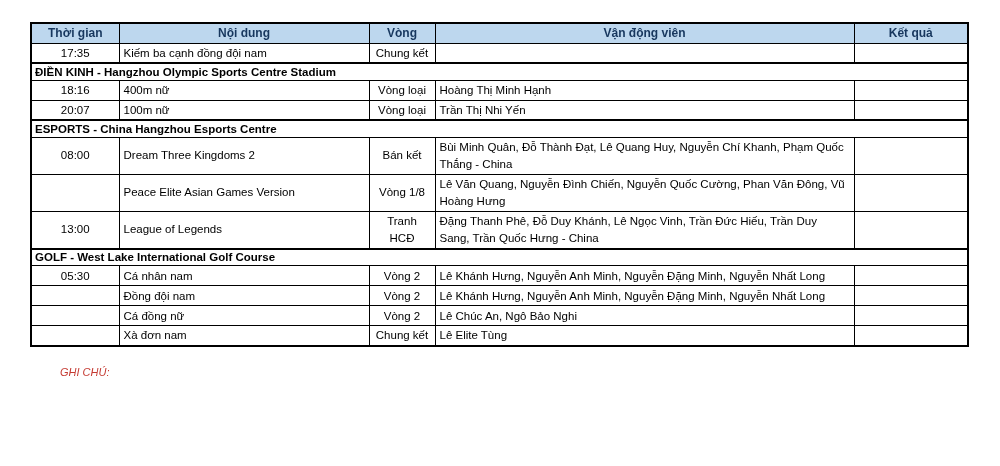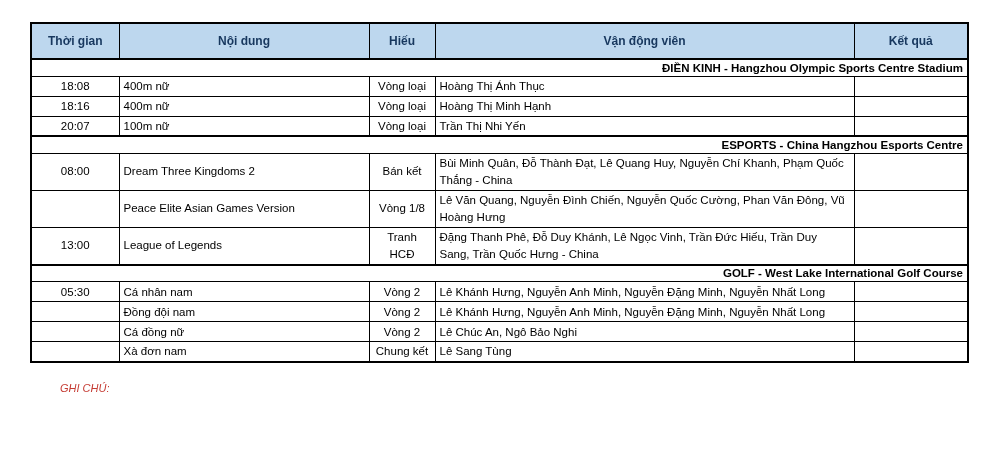--- a/index.html
+++ b/index.html
@@ -16,21 +16,21 @@
     width: 937px;
     border-collapse: collapse;
     table-layout: fixed;
     border: 2px solid #000;
   }
   .schedule th, .schedule td {
     border: 1px solid #000;
     overflow: hidden;
   }
   .schedule th {
-    height: 36px;
+    height: 20px;
     background: #BDD7EE;
     color: #17375E;
     font-size: 12px;
     font-weight: bold;
     text-align: center;
     vertical-align: middle;
   }
   .schedule td {
     height: 20px;
     font-size: 11.5px;
@@ -46,21 +46,20 @@
 
   td.c { text-align: center; }
 
   tr.section-row td {
     height: 17px;
     font-weight: bold;
     font-size: 11.5px;
     padding: 0 4px 0 3px;
     border-top: 2px solid #000;
     border-bottom: 1px solid #000;
-    text-align: right;
   }
   tr.dbl td { height: 37px; line-height: 17px; }
 
   .note {
     display: flex;
     margin: 19px 0 0 30px;
     color: #C53B33;
     font-style: italic;
     font-size: 11px;
   }
@@ -75,35 +74,35 @@
       <col class="col-time">
         <col class="col-event">
         <col class="col-round">
         <col class="col-ath">
         <col class="col-result">
     </colgroup>
     <thead>
       <tr>
         <th>Thời gian</th>
         <th>Nội dung</th>
-        <th>Hiếu</th>
+        <th>Vòng</th>
         <th>Vận động viên</th>
         <th>Kết quả</th>
       </tr>
     </thead>
     <tbody>
+      <tr>
+        <td class="c">17:35</td>
+        <td>Kiếm ba cạnh đồng đội nam</td>
+        <td class="c">Chung kết</td>
+        <td></td>
+        <td></td>
+      </tr>
       <tr class="section-row">
         <td colspan="5">ĐIỀN KINH - Hangzhou Olympic Sports Centre Stadium</td>
-      </tr>
-      <tr>
-        <td class="c">18:08</td>
-        <td>400m nữ</td>
-        <td class="c">Vòng loại</td>
-        <td>Hoàng Thị Ánh Thục</td>
-        <td></td>
       </tr>
       <tr>
         <td class="c">18:16</td>
         <td>400m nữ</td>
         <td class="c">Vòng loại</td>
         <td>Hoàng Thị Minh Hạnh</td>
         <td></td>
       </tr>
       <tr>
         <td class="c">20:07</td>
@@ -157,21 +156,21 @@
         <td class="c"></td>
         <td>Cá đồng nữ</td>
         <td class="c">Vòng 2</td>
         <td>Lê Chúc An, Ngô Bảo Nghi</td>
         <td></td>
       </tr>
       <tr>
         <td class="c"></td>
         <td>Xà đơn nam</td>
         <td class="c">Chung kết</td>
-        <td>Lê Sang Tùng</td>
+        <td>Lê Elite Tùng</td>
         <td></td>
       </tr>
     </tbody>
   </table>
 
   <div class="note">
     <span class="note-label">GHI CHÚ:</span>
   </div>
 </div>
 

